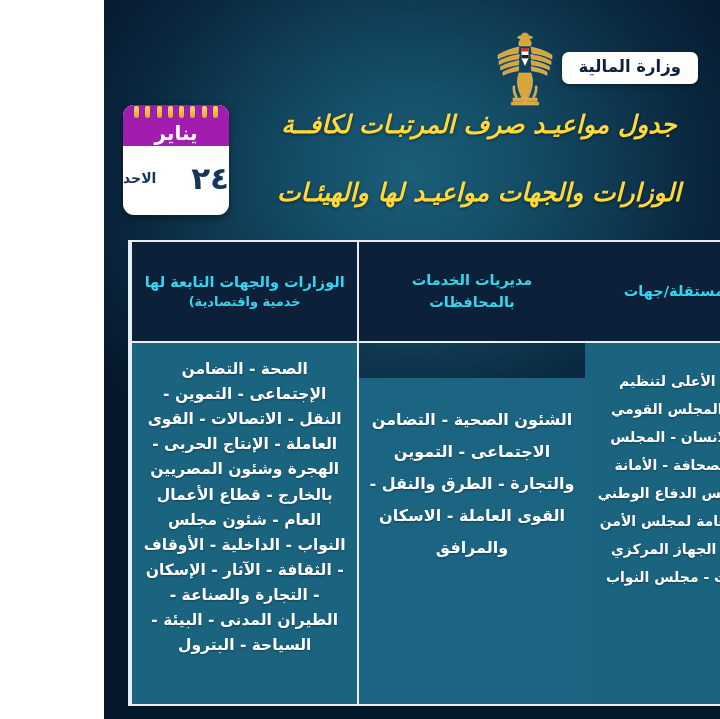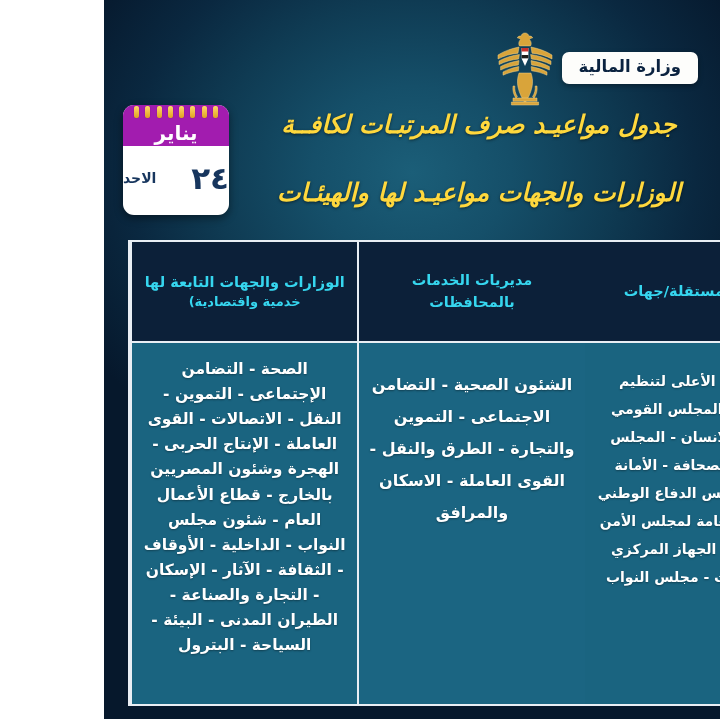--- a/index.html
+++ b/index.html
@@ -154,21 +154,21 @@
     color:#ffffff;
     font-weight:bold;
     text-shadow:0 1px 2px rgba(0,0,0,.35);
   }
   .body-right  { font-size:15.5px; line-height:1.62; }
   .body-middle { font-size:16px;   line-height:2.0;  padding-top:12px; }
   .body-left   { font-size:14px;   line-height:2.0;  padding-top:10px; }
 
   .col-middle .col-body,
   .col-left   .col-body { background:#1a6480; }
-  .col-middle .col-body { background:#1b6582; }
+  .col-middle .col-body { background:#1b6582;margin-top:35px; }
 </style>
 </head>
 <body>
 
 <div id="poster">
 
   <div class="ministry-logo">
     <div class="ministry-plate">
       <span>وزارة المالية</span>
     </div>

